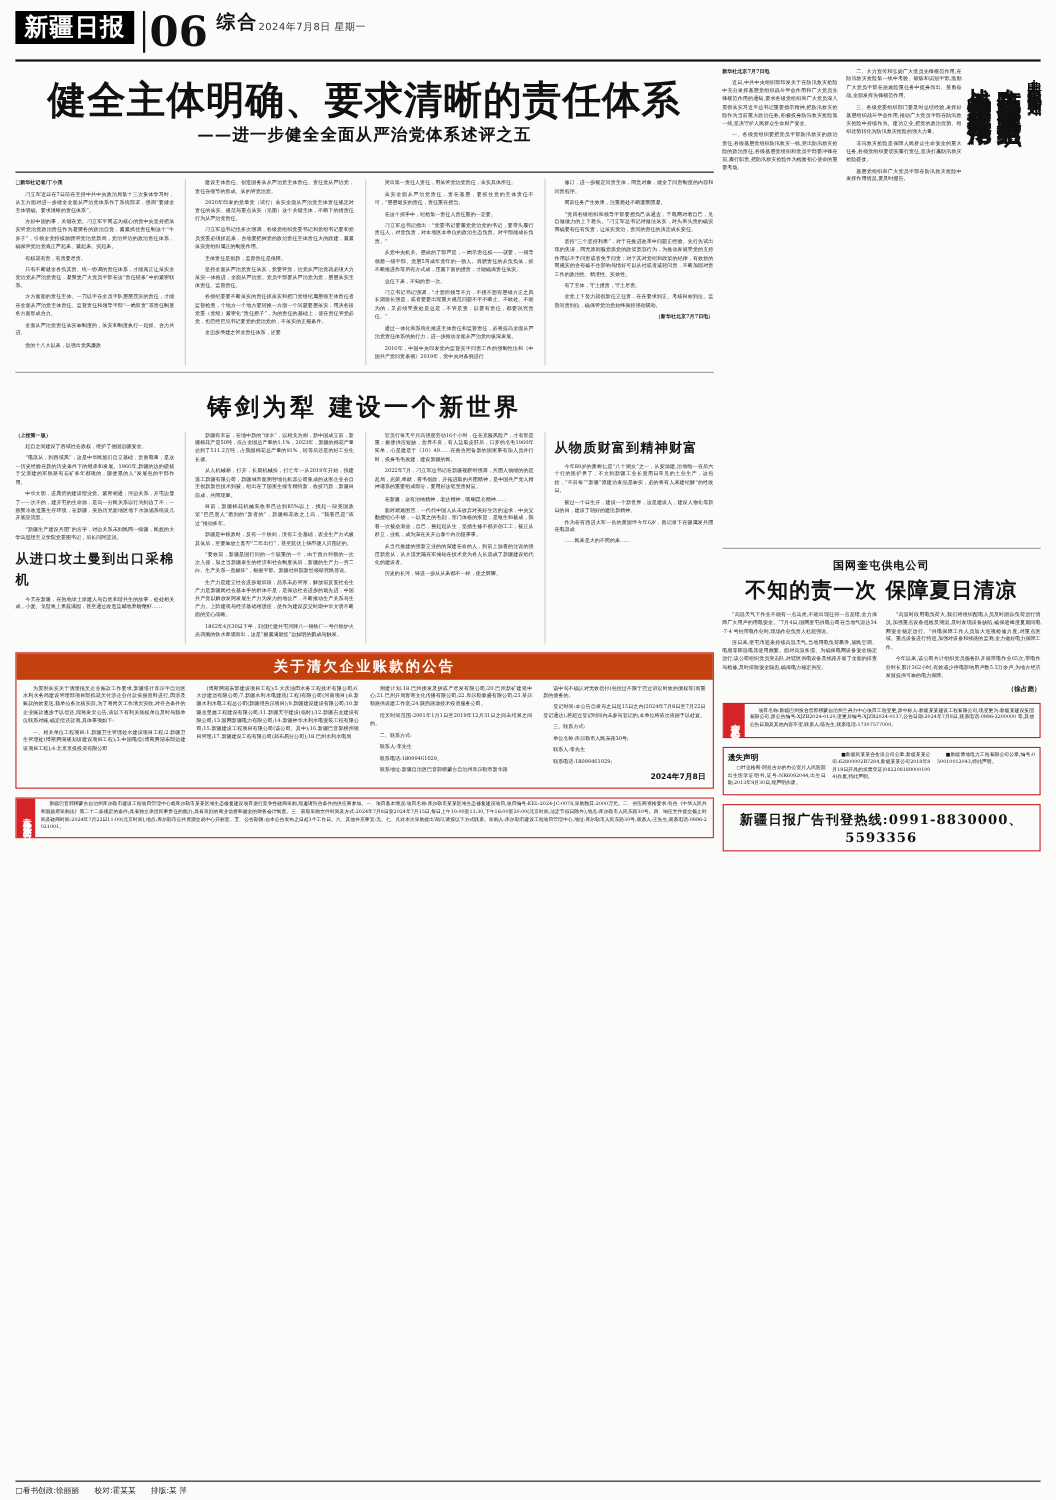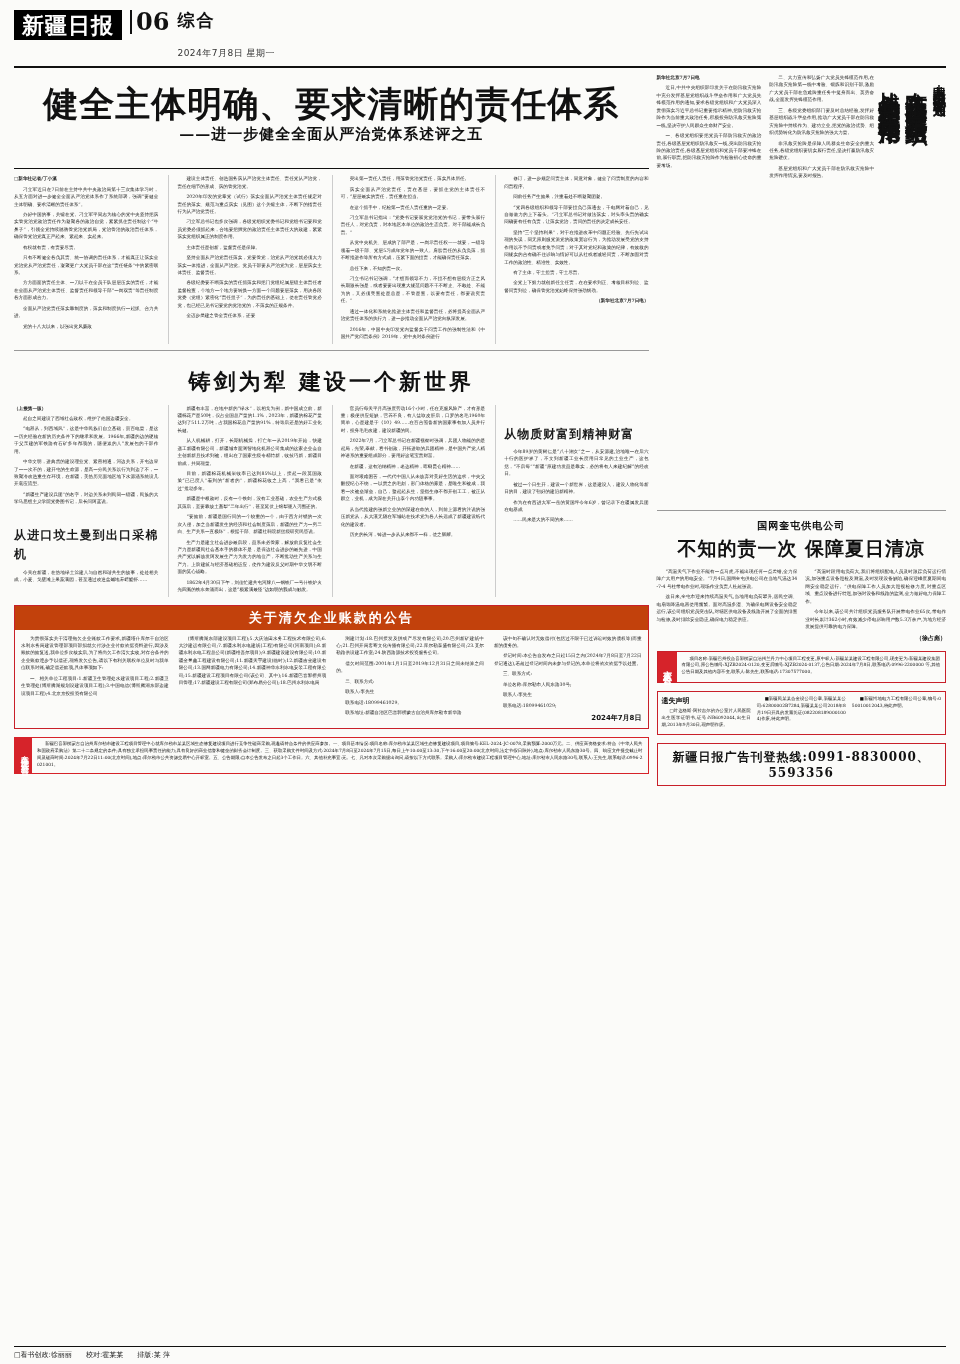--- a/index.html
+++ b/index.html
@@ -14,27 +14,27 @@
   .page{position:relative;width:960px;height:1364px;box-sizing:border-box;padding:10px 14px;}
 
   
   .masthead{display:flex;align-items:flex-start;gap:6px;border-bottom:none;padding-bottom:2px;}
   .logo{
     background:#000000;color:#fff;font-weight:bold;font-size:22px;
     padding:4px 8px 3px 8px;letter-spacing:1px;line-height:1.05;
     font-family:"DejaVu Serif","Liberation Serif",serif;
   }
   .pagenum{
-    font-size:24px;font-weight:bold;line-height:1;margin-left:2px;
+    font-size:38px;font-weight:bold;line-height:1;margin-left:2px;
     font-family:"DejaVu Serif","Liberation Serif",serif;color:#111;
     border-left:2px solid #111;padding-left:4px;
   }
-  .mh-right{display:flex;flex-direction:column;justify-content:flex-start;margin-left:2px;}
+  .mh-right{display:flex;flex-direction:row;justify-content:flex-start;margin-left:2px;}
   .section-name{font-size:17px;font-weight:bold;letter-spacing:2px;line-height:1;margin-top:2px;}
-  .mh-date{font-size:9px;color:#333;margin-top:18px;letter-spacing:.5px;}
+  .mh-date{font-size:9px;color:#333;margin-top:8px;letter-spacing:.5px;}
 
   .rule-thick{border-top:2px solid #111;margin-top:4px;}
 
   
   .body-grid{display:flex;gap:8px;margin-top:6px;height:1290px;}
   .left-zone{width:640px;display:flex;flex-direction:column;}
   .right-zone{width:292px;display:flex;flex-direction:column;}
 
   
   .headline{
@@ -62,21 +62,21 @@
 
   
   .story2-title{
     text-align:center;font-family:"DejaVu Serif","Liberation Serif",serif;
     font-weight:bold;font-size:22px;letter-spacing:3px;margin:10px 0 8px 0;
   }
   .sec-rule{border-top:1px solid #999;margin:6px 0;}
 
   .sub-title{
     font-family:"DejaVu Serif","Liberation Serif",serif;font-weight:bold;
-    font-size:12px;letter-spacing:1px;margin:20px 0 4px 0;
+    font-size:12px;letter-spacing:1px;margin:5px 0 4px 0;
   }
 
   
   .vert-wrap{display:flex;flex-direction:row-reverse;gap:4px;height:430px;}
   .vert-line{
     writing-mode:vertical-rl;text-orientation:upright;
     font-family:"DejaVu Serif","Liberation Serif",serif;font-weight:bold;
     line-height:1.05;letter-spacing:2px;
   }
   .v1{font-size:13px;}

